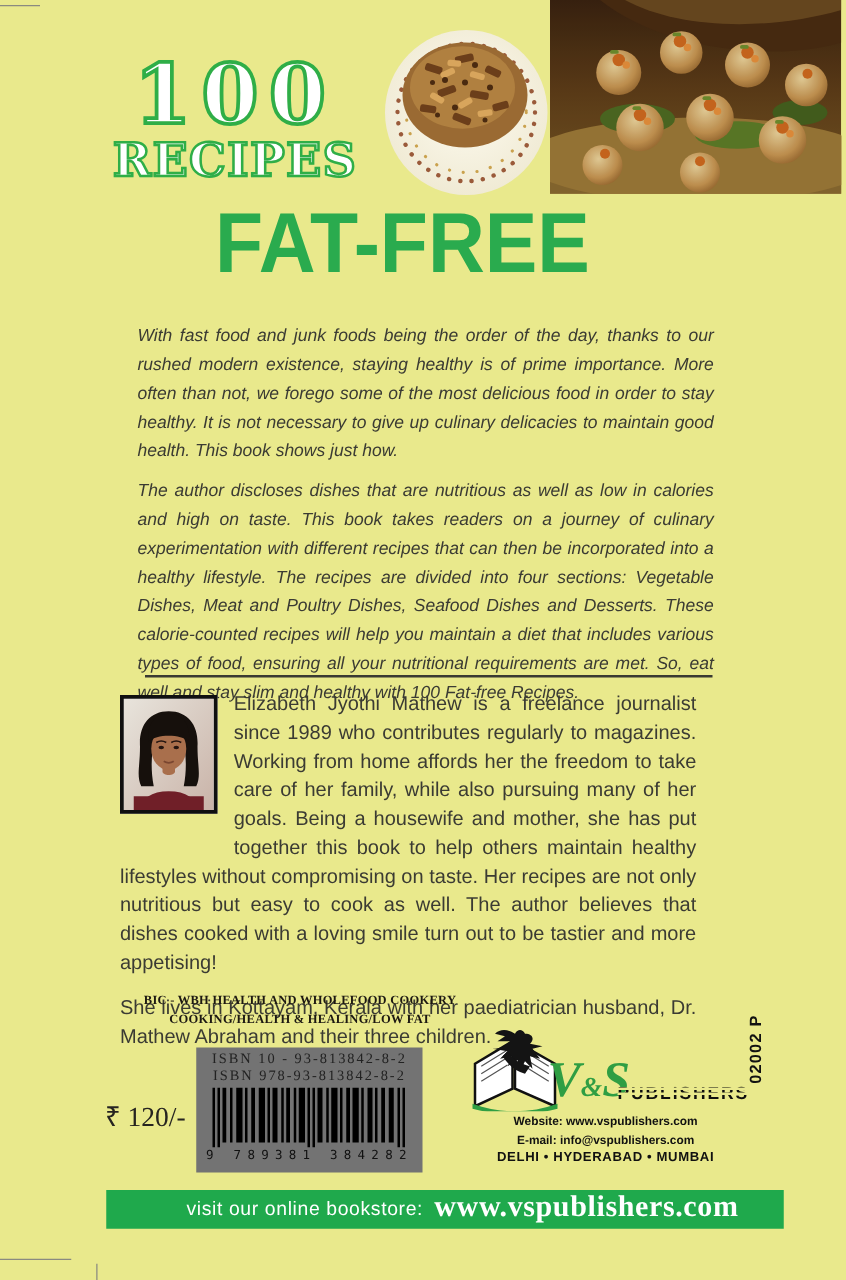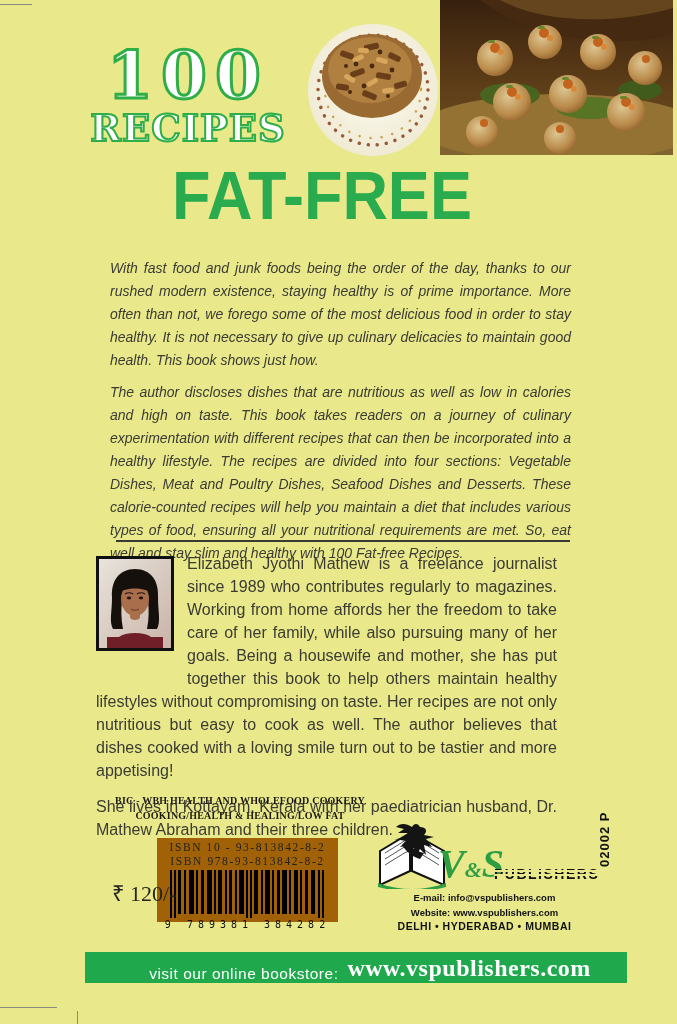--- a/index.html
+++ b/index.html
@@ -42,50 +42,50 @@
     font-size:16px;line-height:23px;text-align:justify;color:var(--body-text);}
   .author-photo{float:left;width:78px;height:95px;border:3px solid #101010;
     margin:4px 13px 18px 0;background:#ccc;}
   .author-photo svg{display:block;width:100%;height:100%;}
   .bio .p2{margin-top:13px;}
 
   
   .classification{position:absolute;left:95px;top:794px;width:290px;text-align:center;
     font-family:"Liberation Serif",serif;font-weight:bold;color:#1c1812;
     font-size:10px;line-height:14.5px;letter-spacing:.2px;}
-  .isbn-box{position:absolute;left:157px;top:838px;width:181px;height:84px;background:#a16207;
+  .isbn-box{position:absolute;left:157px;top:838px;width:181px;height:100px;background:#737373;
     text-align:center;padding-top:3px;}
   .isbn-line{font-family:"Liberation Serif",serif;font-size:11.5px;line-height:13.5px;
     letter-spacing:1.6px;color:#222;white-space:nowrap;}
   .barcode{margin:2px auto 0;width:160px;height:48px;display:block;}
   .barcode-digits{font-family:"DejaVu Sans Mono",monospace;font-size:10px;
     letter-spacing:5px;color:#111;margin-top:1px;white-space:nowrap;}
   .price{position:absolute;left:84px;top:877px;font-family:"Liberation Serif",serif;
-    font-size:22px;color:#262420;margin-left:28px;}
+    font-size:22px;color:#262420;}
 
   .publisher{position:absolute;left:372px;top:818px;width:225px;text-align:center;}
   .pub-logo{position:absolute;left:4px;top:3px;width:72px;height:68px;}
   .pub-vs{position:absolute;left:66px;top:26px;font-family:"Liberation Serif",serif;
     font-style:italic;font-weight:bold;font-size:40px;color:#2f9e43;line-height:40px;}
   .pub-vs .amp{font-size:22px;}
   .pub-publishers{position:absolute;left:122px;top:48px;font-weight:bold;font-size:14px;
     letter-spacing:1.5px;color:#0e0e0e;font-family:"Liberation Sans",sans-serif;}
   .pub-publishers .stripe{position:absolute;left:0;right:0;height:1.5px;background:var(--bg);}
   .pub-publishers .s1{top:4px;} .pub-publishers .s2{top:8px;}
   .pub-contact{position:absolute;left:0;top:72px;width:225px;
     font-size:9.5px;font-weight:bold;color:#111;line-height:15px;white-space:nowrap;}
   .pub-cities{position:absolute;left:0;top:102px;width:225px;
     font-size:10.5px;font-weight:bold;color:#111;letter-spacing:.5px;white-space:nowrap;}
   .print-code{position:absolute;left:597px;top:867px;width:80px;height:17px;
     transform:rotate(-90deg);transform-origin:left top;
     font-size:13px;font-weight:bold;color:#111;letter-spacing:1px;white-space:nowrap;}
 
   
   .footer-bar{position:absolute;left:85px;top:952px;width:542px;height:31px;
-    background:var(--bar-green);display:flex;align-items:flex-end;justify-content:center;
+    background:var(--bar-green);display:flex;align-items:center;justify-content:center;
     color:#fff;white-space:nowrap;padding-left:28px;}
   .footer-prefix{font-size:15.5px;letter-spacing:.5px;margin-right:9px;
     font-family:"Liberation Sans",sans-serif;}
   .footer-url{font-family:"Liberation Serif",serif;font-weight:bold;font-size:24px;
     letter-spacing:.5px;position:relative;top:-1px;}
 </style>
 </head>
 <body>
 
 <div class="stage">
@@ -299,22 +299,22 @@
       <path d="M30,20 C34,26 40,30 48,32 L44,38 C36,36 30,30 26,24 Z" fill="#141414"></path>
       <path d="M2,62 C24,70 48,70 70,62 L70,66 C48,72 24,72 2,66 Z" fill="#2f9e43"></path>
     </svg>
     <div class="pub-vs"><span>V</span><span class="amp">&amp;</span><span>S</span></div>
     <div class="pub-publishers">
       <span>PUBLISHERS</span>
       <span class="stripe s1"></span>
       <span class="stripe s2"></span>
     </div>
     <div class="pub-contact">
+      <div>Website: www.vspublishers.com</div>
       <div>E-mail: info@vspublishers.com</div>
-      <div>Website: www.vspublishers.com</div>
     </div>
     <div class="pub-cities">DELHI • HYDERABAD • MUMBAI</div>
   </div>
 
   <div class="print-code">02002 P</div>
 
   <div class="footer-bar">
     <span class="footer-prefix">visit our online bookstore:</span>
     <span class="footer-url">www.vspublishers.com</span>
   </div>

